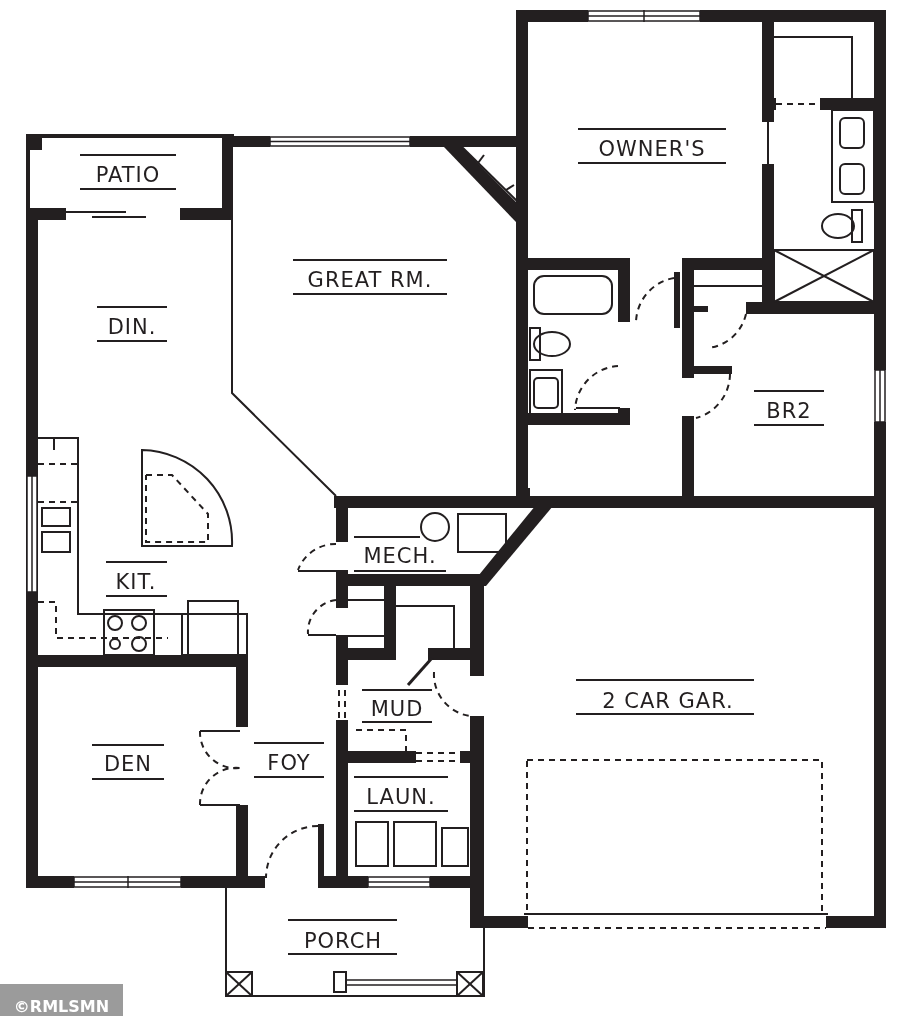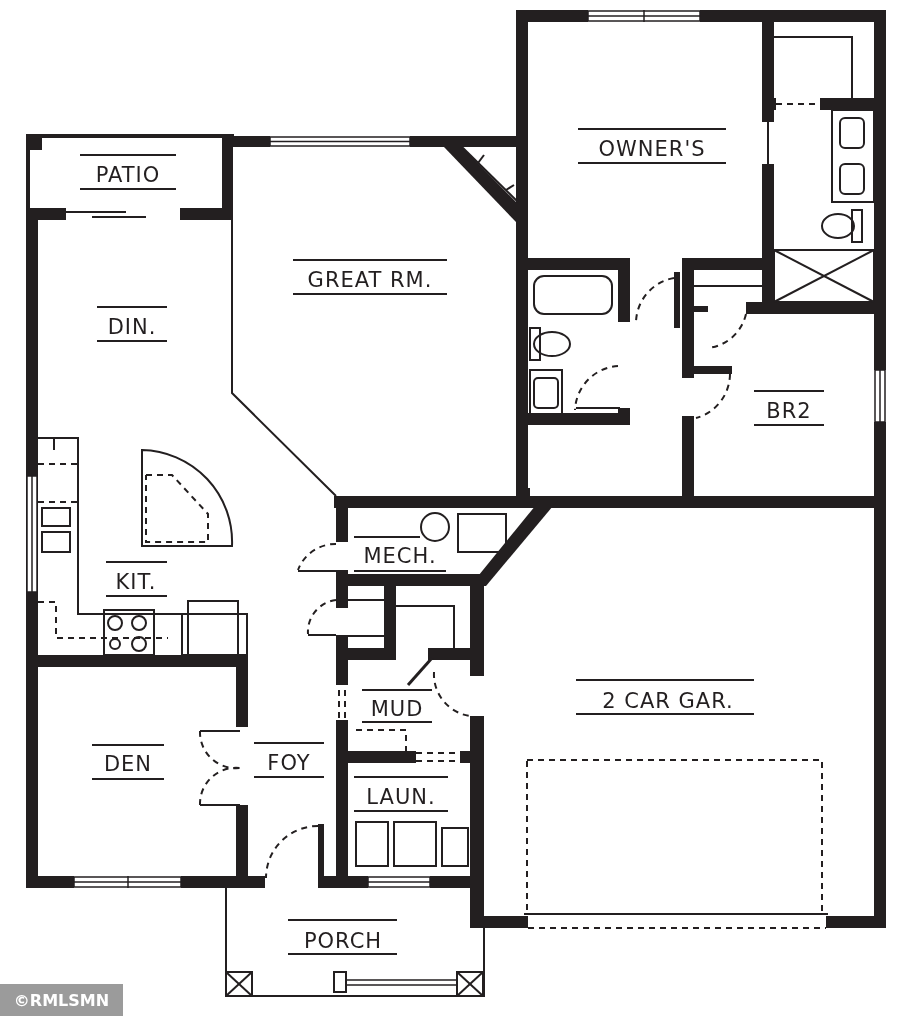--- a/index.html
+++ b/index.html
@@ -9,21 +9,21 @@
     .thin { fill: none; stroke: #231f20; stroke-width: 2; }
     .thin1 { fill: none; stroke: #231f20; stroke-width: 1.5; }
     .dash { fill: none; stroke: #231f20; stroke-width: 2; stroke-dasharray: 6 5; }
     .win { fill: #ffffff; stroke: #231f20; stroke-width: 1.5; }
     .label-text { font-family: "DejaVu Sans", sans-serif; font-size: 21px; fill: #231f20; letter-spacing: 1px; }
     .label-line { stroke: #231f20; stroke-width: 2; }
     .watermark {
       position: absolute; left: 0; top: 984px; width: 123px; height: 32px;
       background: #9b9b9b; color: #ffffff;
       font-family: "DejaVu Sans", sans-serif; font-weight: bold; font-size: 16px;
-      display: flex; align-items: center; justify-content: center;
+      display: flex; align-items: flex-end; justify-content: center;
     }
   </style>
 </head>
 <body>
 
 <svg id="plan" viewBox="0 0 900 1016" xmlns="http://www.w3.org/2000/svg">
 
   <g>
 
     <rect class="wall" x="26" y="134" width="208" height="4"></rect>

